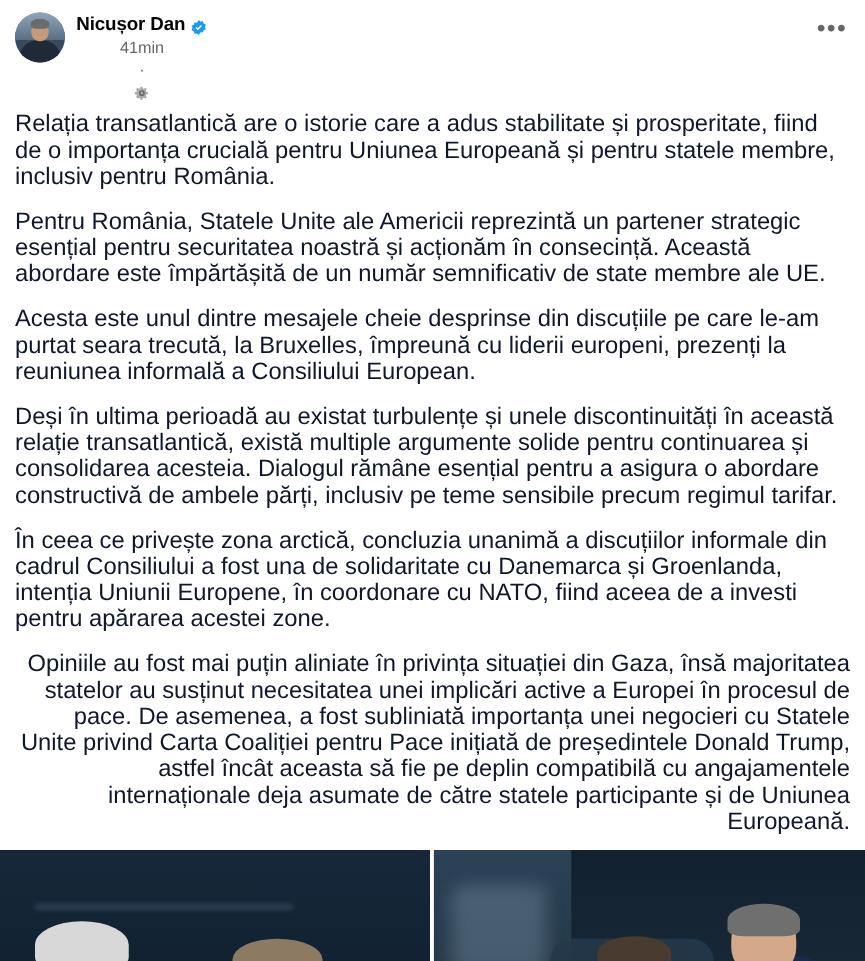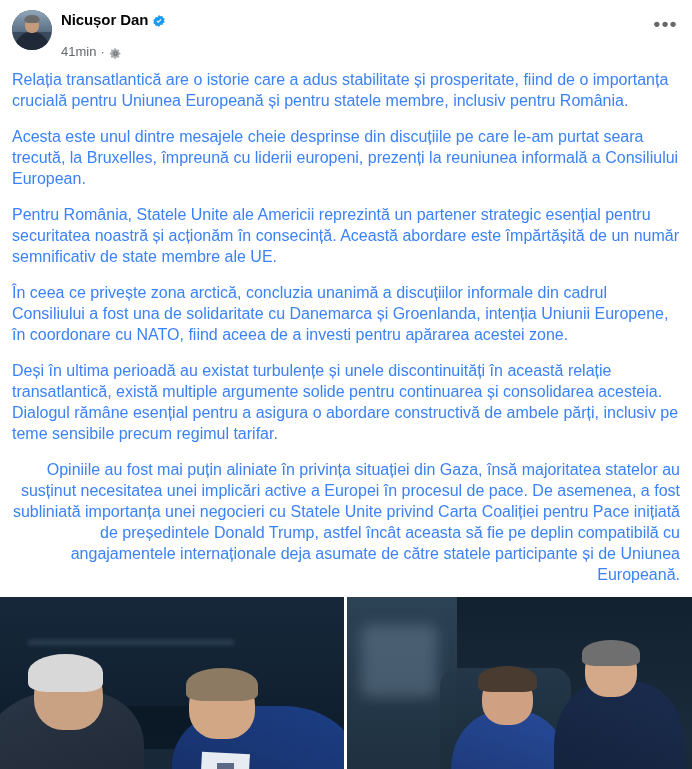--- a/index.html
+++ b/index.html
@@ -74,44 +74,45 @@
   }
   .header-text {
     margin-left: 9px;
     display: flex;
     flex-direction: column;
     justify-content: center;
     padding-top: 1px;
   }
   .name-row {
     display: flex;
-    align-items: center;
+    align-items: flex-end;
     gap: 4px;
     line-height: 17px;
   }
   .author-name {
     font-size: 15px;
     font-weight: bold;
     color: #050505;
     letter-spacing: -0.1px;
   }
   .verified {
     width: 14px;
     height: 14px;
     display: inline-block;
     position: relative;
     top: 1px;
   }
   .meta-row {
     display: flex;
     align-items: center;
     gap: 4px;
-    margin-top: 16px;
+    margin-top: 2px;
     font-size: 13px;
     color: #65676b;
+    flex-direction: column;
   }
   .meta-dot {
     font-size: 13px;
     color: #65676b;
     line-height: 13px;
   }
   .gear {
     width: 13px;
     height: 13px;
     display: inline-block;
@@ -125,23 +126,23 @@
     color: #65676b;
     font-size: 19px;
     letter-spacing: 1.5px;
     line-height: 12px;
     font-weight: bold;
     cursor: pointer;
   }
   
   .post-body {
     padding: 6px 12px 0 12px;
-    font-size: 16px;
+    font-size: 19px;
     line-height: 21px;
-    color: #3b82f6;
+    color: #0f172a;
   }
   .post-body p {
     margin: 0 0 15px 0;
   }
   .post-body p:last-child {
     margin-bottom: 12px;
     text-align: right;
   }
   
   .photo-grid {
@@ -308,24 +309,24 @@
           </svg>
         </span>
       </div>
     </div>
 
     <div class="more-btn">•••</div>
   </div>
 
   <div class="post-body">
     <p>Relația transatlantică are o istorie care a adus stabilitate și prosperitate, fiind de o importanța crucială pentru Uniunea Europeană și pentru statele membre, inclusiv pentru România.</p>
+    <p>Pentru România, Statele Unite ale Americii reprezintă un partener strategic esențial pentru securitatea noastră și acționăm în consecință. Această abordare este împărtășită de un număr semnificativ de state membre ale UE.</p>
     <p>Acesta este unul dintre mesajele cheie desprinse din discuțiile pe care le-am purtat seara trecută, la Bruxelles, împreună cu liderii europeni, prezenți la reuniunea informală a Consiliului European.</p>
-    <p>Pentru România, Statele Unite ale Americii reprezintă un partener strategic esențial pentru securitatea noastră și acționăm în consecință. Această abordare este împărtășită de un număr semnificativ de state membre ale UE.</p>
+    <p>Deși în ultima perioadă au existat turbulențe și unele discontinuități în această relație transatlantică, există multiple argumente solide pentru continuarea și consolidarea acesteia. Dialogul rămâne esențial pentru a asigura o abordare constructivă de ambele părți, inclusiv pe teme sensibile precum regimul tarifar.</p>
     <p>În ceea ce privește zona arctică, concluzia unanimă a discuțiilor informale din cadrul Consiliului a fost una de solidaritate cu Danemarca și Groenlanda, intenția Uniunii Europene, în coordonare cu NATO, fiind aceea de a investi pentru apărarea acestei zone.</p>
-    <p>Deși în ultima perioadă au existat turbulențe și unele discontinuități în această relație transatlantică, există multiple argumente solide pentru continuarea și consolidarea acesteia. Dialogul rămâne esențial pentru a asigura o abordare constructivă de ambele părți, inclusiv pe teme sensibile precum regimul tarifar.</p>
     <p>Opiniile au fost mai puțin aliniate în privința situației din Gaza, însă majoritatea statelor au susținut necesitatea unei implicări active a Europei în procesul de pace. De asemenea, a fost subliniată importanța unei negocieri cu Statele Unite privind Carta Coaliției pentru Pace inițiată de președintele Donald Trump, astfel încât aceasta să fie pe deplin compatibilă cu angajamentele internaționale deja asumate de către statele participante și de Uniunea Europeană.</p>
   </div>
 
   <div class="photo-grid">
 
     <div class="photo left">
       <div class="p1-bg"></div>
       <div class="p1-panel"></div>
       <div class="p1-lightstrip"></div>
       <div class="p1-seatrow"></div>

